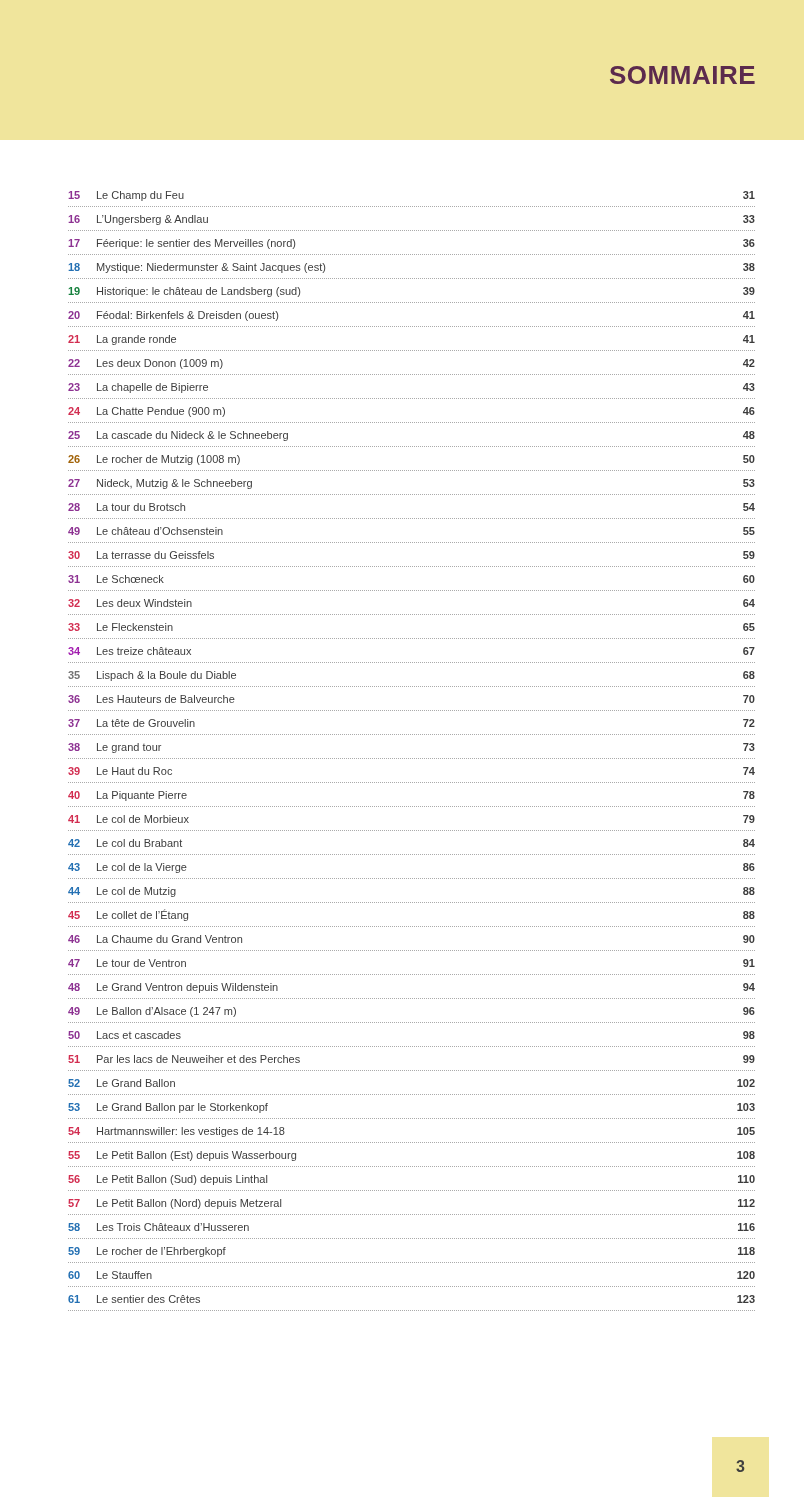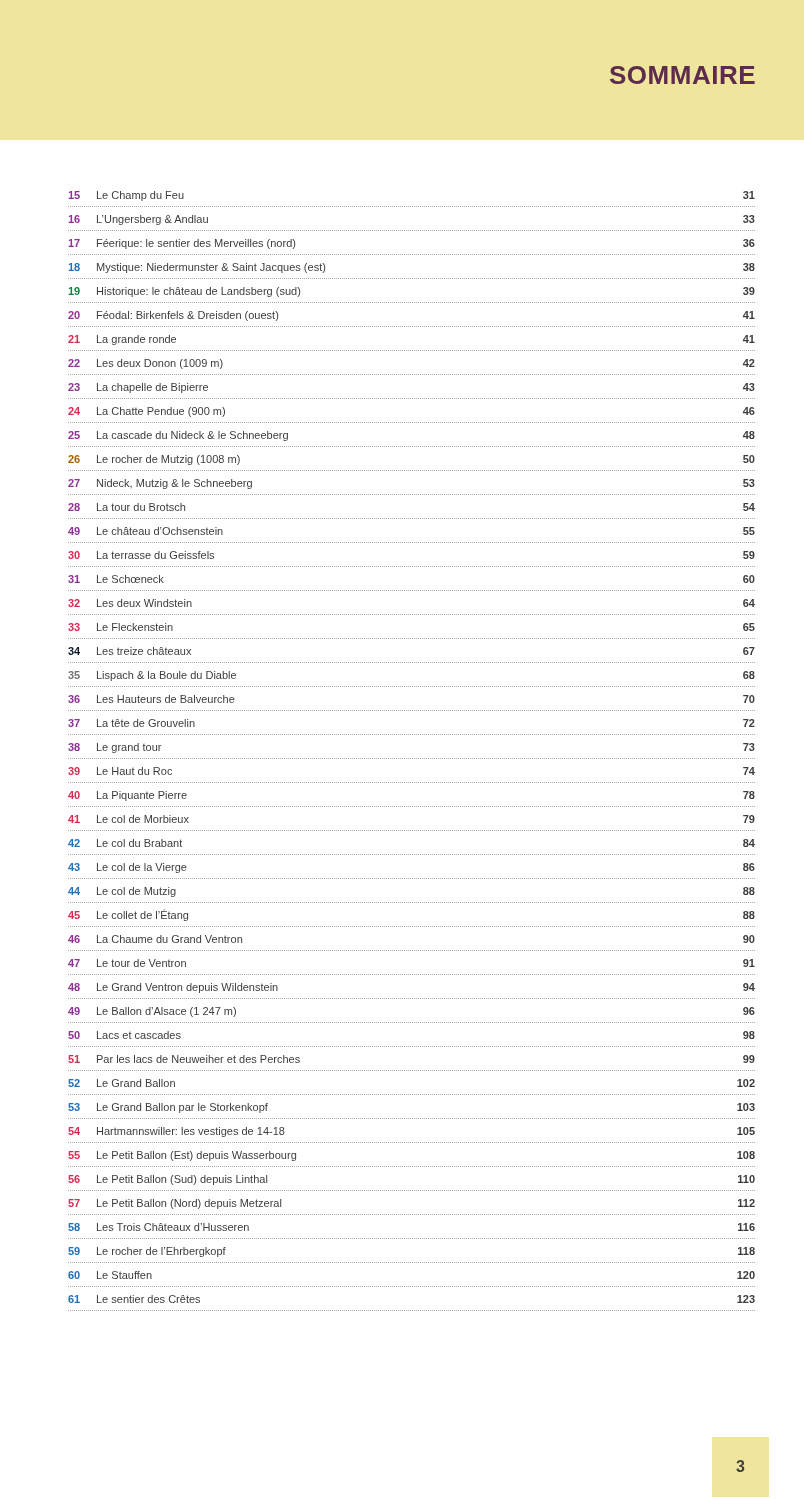--- a/index.html
+++ b/index.html
@@ -167,21 +167,21 @@
     <span class="num" style="color: rgb(210, 45, 80);">32</span>
     <span class="title">Les deux Windstein</span>
     <span class="pg">64</span>
   </div>
       <div class="row">
     <span class="num" style="color: rgb(210, 45, 80);">33</span>
     <span class="title">Le Fleckenstein</span>
     <span class="pg">65</span>
   </div>
       <div class="row">
-    <span class="num" style="color: #0f172a;">34</span>
+    <span class="num" style="color: #a21caf;">34</span>
     <span class="title">Les treize châteaux</span>
     <span class="pg">67</span>
   </div>
       <div class="row">
     <span class="num" style="color: #737373;">35</span>
     <span class="title">Lispach &amp; la Boule du Diable</span>
     <span class="pg">68</span>
   </div>
       <div class="row">
     <span class="num" style="color: rgb(141, 50, 146);">36</span>

